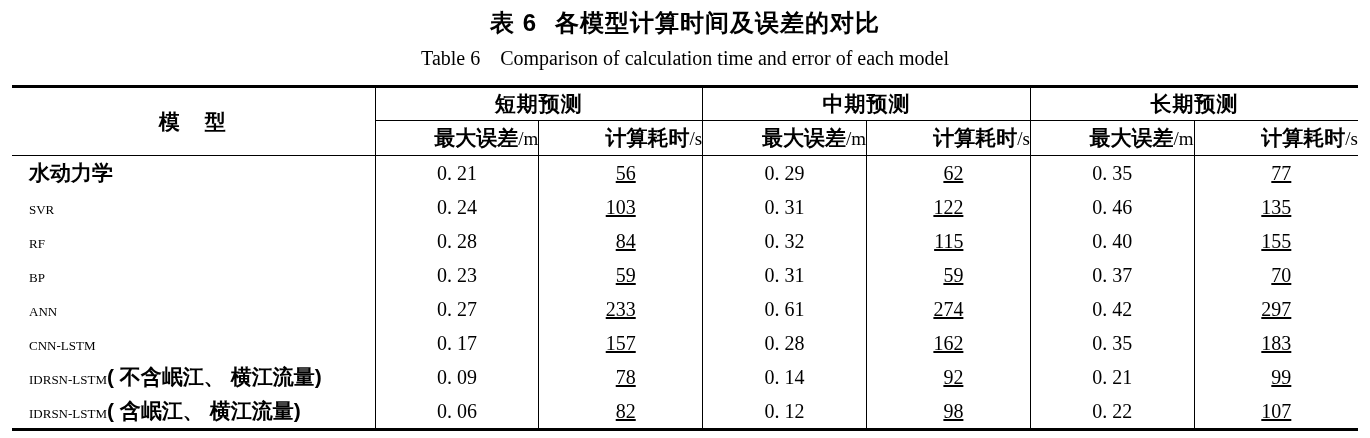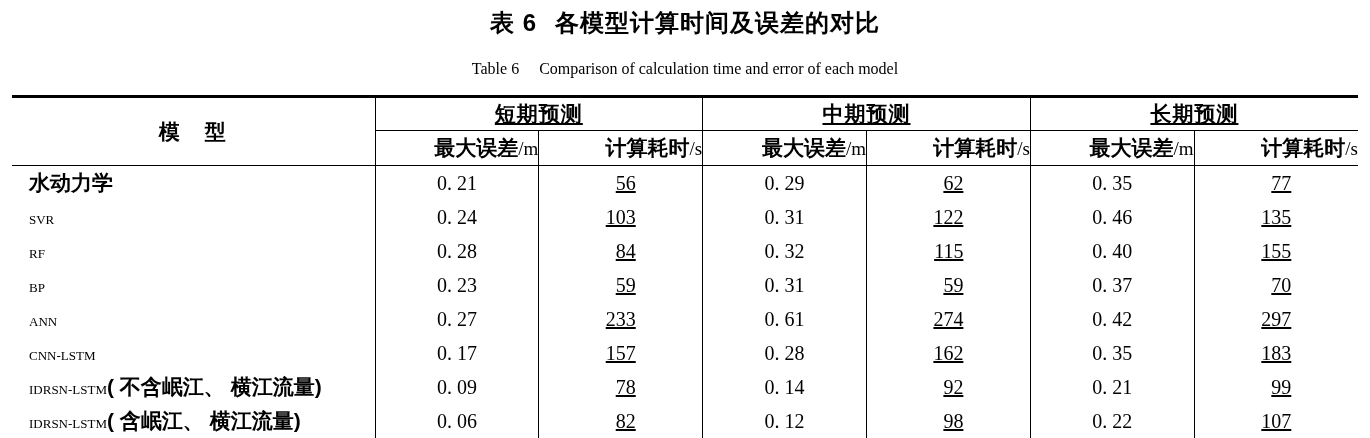--- a/index.html
+++ b/index.html
@@ -18,23 +18,23 @@
     padding-top: 8px;
     font-family: "Liberation Sans", "DejaVu Sans", sans-serif;
     font-weight: 700;
     font-size: 24px;
     line-height: 30px;
     letter-spacing: 1px;
   }
   .title-zh .t-label { margin-right: 18px; }
   .title-en {
     text-align: center;
-    margin-top: 17px;
-    font-family: "Liberation Serif", serif;
-    font-size: 16px;
+    margin-top: 7px;
+    font-family: "Liberation Serif", serif;
+    font-size: 20px;
     line-height: 27px;
   }
   .title-en .t-label { margin-right: 20px; }
 
   
   table {
     width: 1346px;
     margin: 13px auto 0 auto;
     border-collapse: collapse;
     table-layout: fixed;
@@ -49,21 +49,20 @@
     font-family: "Liberation Sans", "DejaVu Sans", sans-serif;
     font-weight: 700;
     font-size: 21px;
   }
   .group-h {
     height: 32px;
     border-left: 1.5px solid #000;
     border-bottom: 1.5px solid #000;
     text-align: center;
     letter-spacing: 1px;
-    text-decoration: underline;
   }
   .model-h {
     border-bottom: 1.5px solid #000;
     letter-spacing: 2px;
   }
   tr.sub th {
     height: 34px;
     border-left: 1.5px solid #000;
     border-bottom: 1.5px solid #000;
     text-align: right;

